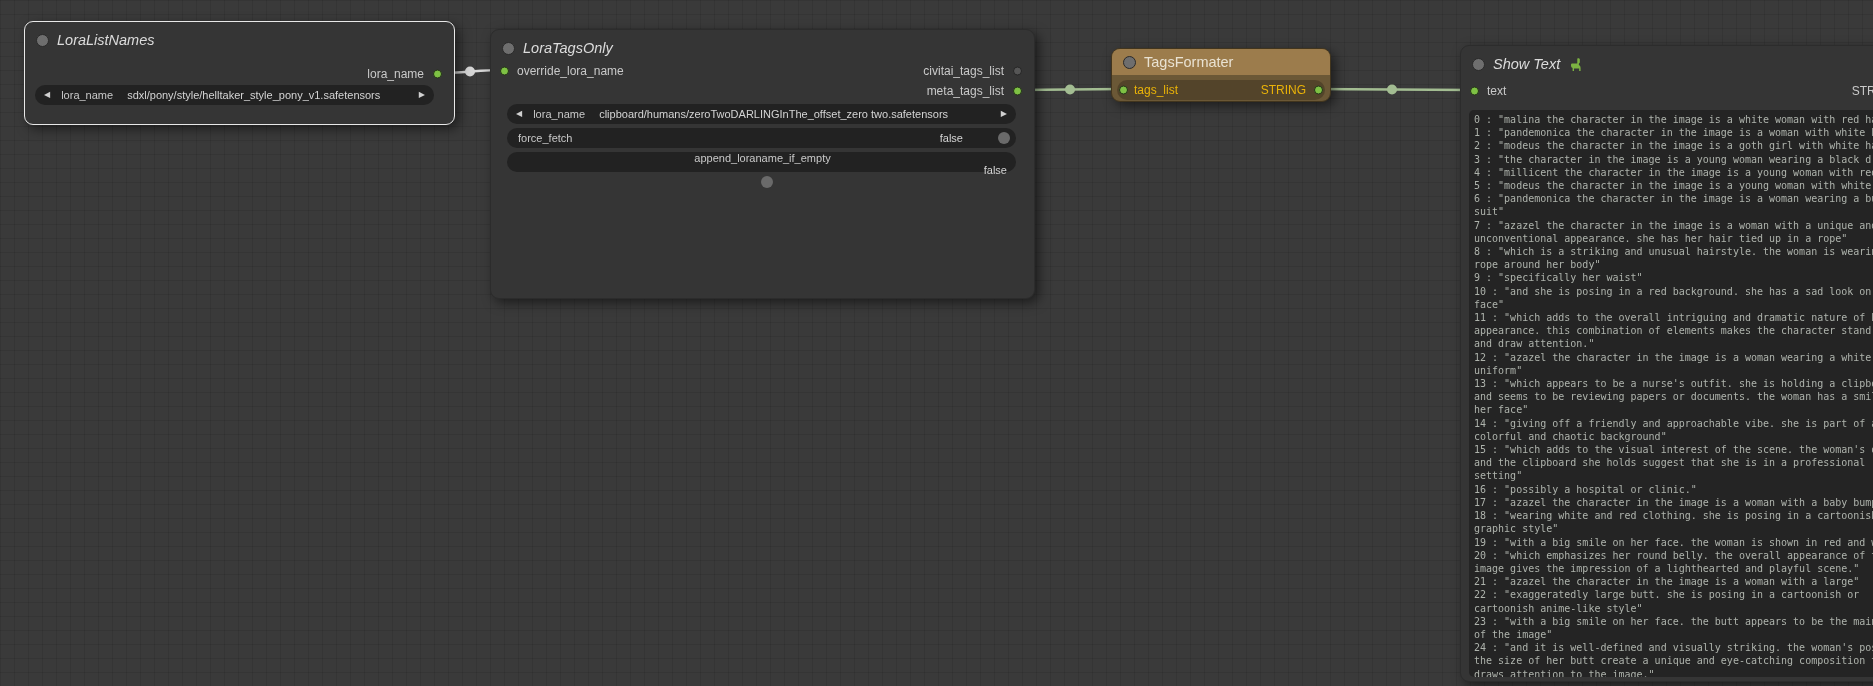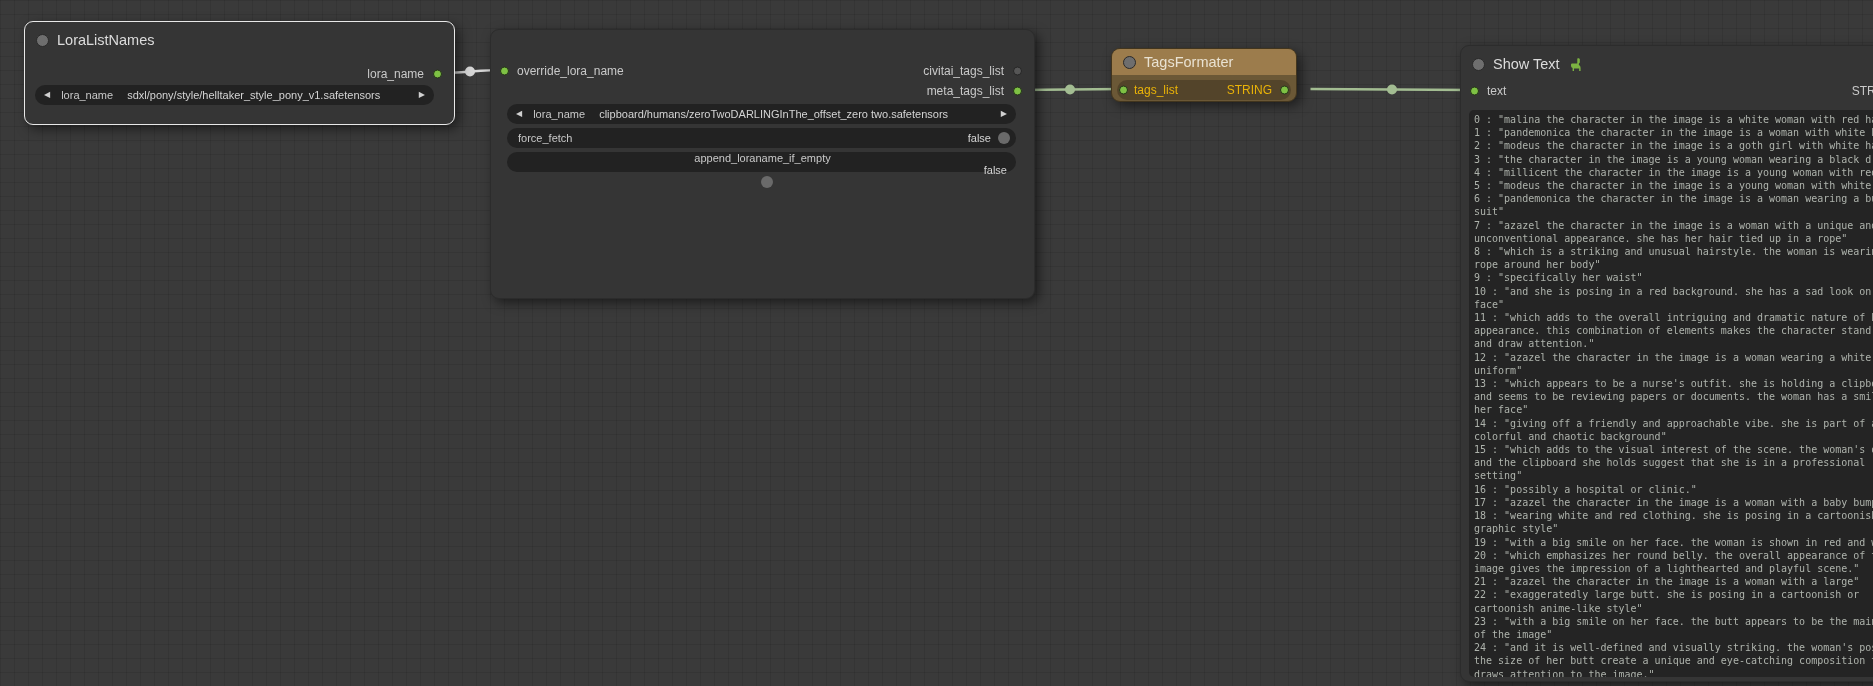--- a/index.html
+++ b/index.html
@@ -15,21 +15,21 @@
   .links{position:absolute;inset:0;z-index:1;}
   .link{fill:none;stroke-width:2.5px;}
   .link.white{stroke:var(--link-white,#d6d6d6);}
   .link.green{stroke:var(--link-green,#a3bd92);}
   .linkdot.white{fill:var(--link-white,#d6d6d6);}
   .linkdot.green{fill:var(--link-green,#a3bd92);}
   .node{position:absolute;z-index:2;background:var(--node-bg,#353535);
     border:1px solid #2c2c2c;border-radius:9px;
     box-shadow:4px 4px 12px rgba(0,0,0,.5);box-sizing:border-box;}
   .node.selected{border-color:var(--selected-border,#e8e8e8);}
-  .node-header{position:absolute;top:5px;left:0;right:7px;height:26px;display:flex;align-items:center;padding:0 11px;gap:8px;}
+  .node-header{position:absolute;top:5px;left:0;right:7px;height:26px;display:flex;align-items:center;padding:0 11px;gap:8px;font-style:italic;}
   .collapse-dot{width:11px;height:11px;border-radius:50%;background:#6e6e6e;border:1px solid #2a2a2a;flex:none;}
   .node-title{font-size:14.5px;color:#dcdcdc;white-space:nowrap;}
   .slot-row{position:absolute;left:0;right:0;height:18px;}
   .slot-dot{position:absolute;top:50%;width:9px;height:9px;border-radius:50%;transform:translateY(-50%);box-sizing:border-box;}
   .slot-dot.green{background:var(--slot-green,#7ec144);border:1px solid #243318;}
   .slot-dot.gray{background:var(--slot-gray,#565656);border:1px solid #262626;}
   .slot-dot.in{left:9px;}
   .slot-dot.out{right:12px;}
   .slot-label{position:absolute;top:50%;transform:translateY(-50%);font-size:12px;color:#c9c9c9;white-space:nowrap;}
   .slot-label.in{left:26px;}
@@ -81,49 +81,53 @@
     </div>
     <div class="widget" style="top:63px;left:10px;right:20px;">
       <span class="arrow">◀</span>
       <span class="wlabel">lora_name</span>
       <span class="wvalue">sdxl/pony/style/helltaker_style_pony_v1.safetensors</span>
       <span class="arrow">▶</span>
     </div>
   </div>
 
   <div class="node" style="left:490px;top:29px;width:545px;height:270px;">
+    <div class="node-header">
+      <span class="collapse-dot"></span>
+      <span class="node-title">LoraTagsOnly</span>
+    </div>
     <div class="slot-row" style="top:32px;">
       <span class="slot-dot green in"></span>
       <span class="slot-label in">override_lora_name</span>
       <span class="slot-label out">civitai_tags_list</span>
       <span class="slot-dot gray out"></span>
     </div>
     <div class="slot-row" style="top:52px;">
       <span class="slot-label out">meta_tags_list</span>
       <span class="slot-dot green out"></span>
     </div>
     <div class="widget" style="top:74px;left:16px;right:18px;">
       <span class="arrow">◀</span>
       <span class="wlabel">lora_name</span>
       <span class="wvalue">clipboard/humans/zeroTwoDARLINGInThe_offset_zero two.safetensors</span>
       <span class="arrow">▶</span>
     </div>
-    <div class="widget toggle" style="top:98px;left:16px;right:18px;">
+    <div class="widget toggle" style="top:98px;left:16px;right:18px;gap:28px;">
       <span class="wlabel">force_fetch</span>
       <span class="wvalue">false</span>
       <span class="toggle-knob"></span>
     </div>
     <div class="widget toggle" style="top:122px;left:16px;right:18px;flex-direction:column;">
       <span class="wlabel">append_loraname_if_empty</span>
       <span class="wvalue">false</span>
       <span class="toggle-knob"></span>
     </div>
   </div>
 
-  <div class="node tf" style="left:1111px;top:48px;width:186px;height:54px;">
+  <div class="node tf" style="left:1111px;top:48px;width:220px;height:54px;">
     <div class="tf-header">
       <span class="collapse-dot"></span>
       <span class="node-title">TagsFormater</span>
     </div>
     <div class="tf-row">
       <span class="slot-dot green in"></span>
       <span class="slot-label in">tags_list</span>
       <span class="slot-label out">STRING</span>
       <span class="slot-dot green out"></span>
     </div>

